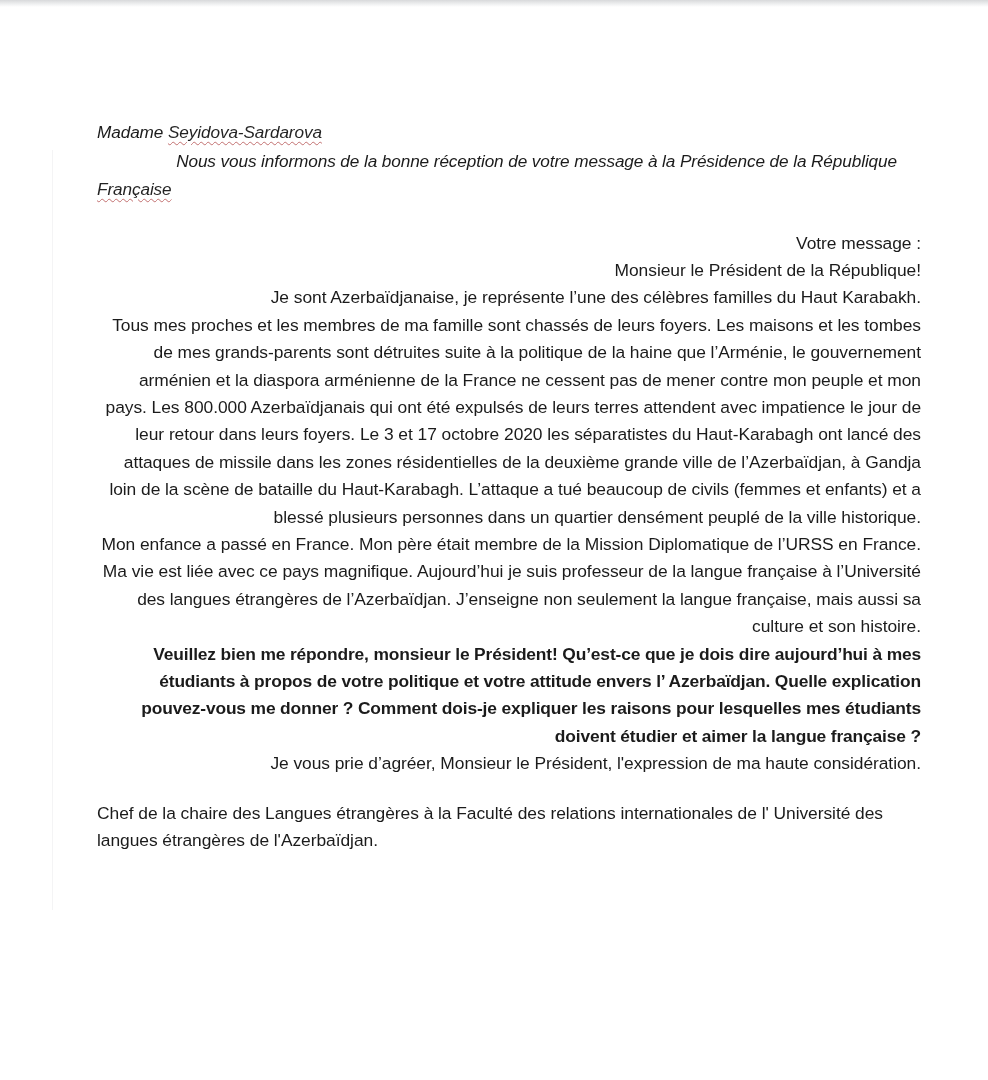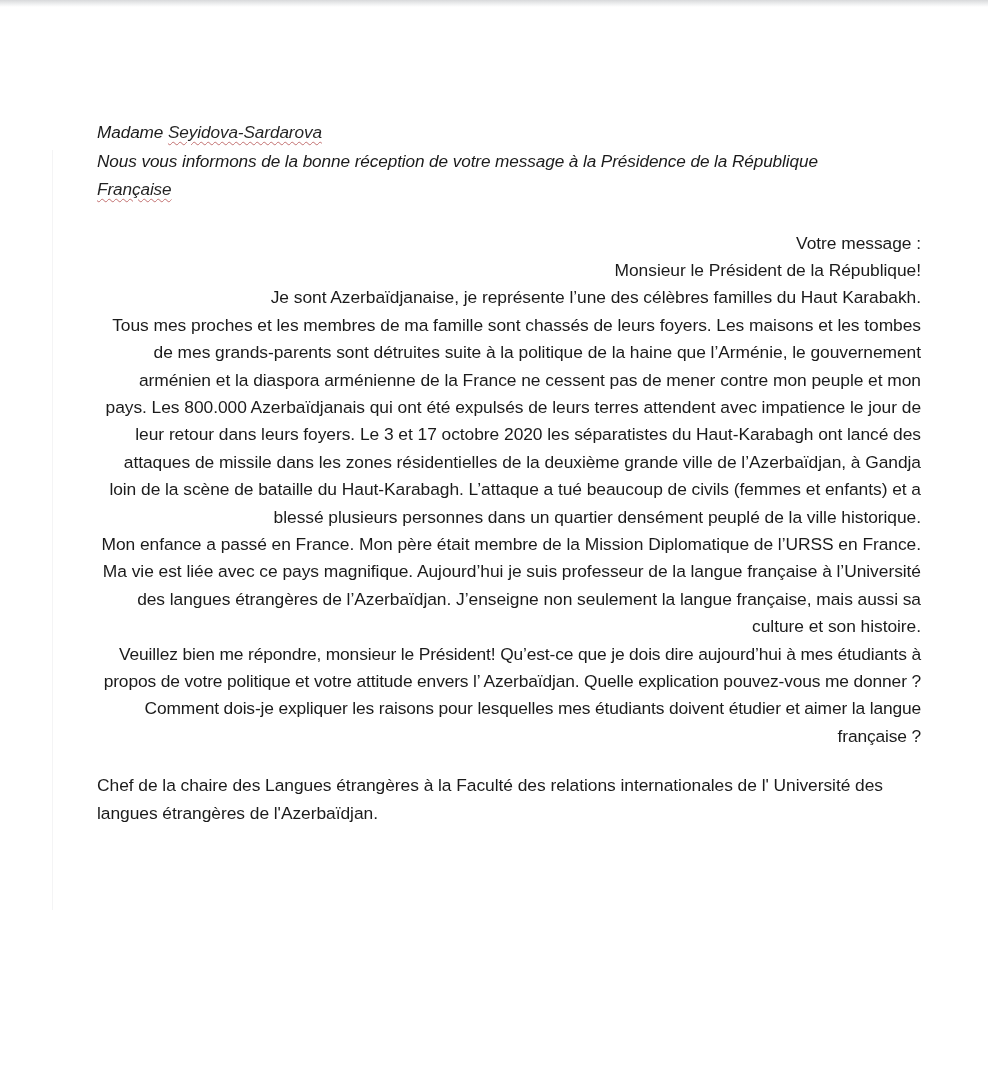--- a/index.html
+++ b/index.html
@@ -58,20 +58,21 @@
     font-size: 17.2px;
     line-height: 28.5px;
     letter-spacing: -0.1px;
     margin: 0 0 26px 0;
   }
   .ack-line {
     margin: 0;
   }
   .ack-line-2 {
     width: 800px;
+    text-align: right;
   }
 
   
   .misspelled {
     text-decoration: underline wavy #c06b6b;
     text-decoration-thickness: 1px;
     text-underline-offset: 3px;
     opacity: 0.97;
   }
 
@@ -79,21 +80,21 @@
   .message-body {
     font-size: 17.4px;
     line-height: 27.4px;
     letter-spacing: -0.05px;
   }
   .msg-para {
     margin: 0;
     text-align: right;
   }
   .msg-para.bold {
-    font-weight: 400;
+    font-weight: 700;
     letter-spacing: -0.15px;
   }
   .spacer-md { height: 22px; }
 
   .sign-block {
     font-size: 17.4px;
     line-height: 27.4px;
     letter-spacing: -0.05px;
   }
   .sign-line { margin: 0; }
@@ -120,20 +121,21 @@
       <p class="msg-para">Monsieur le Président de la République!</p>
 
       <p class="msg-para">Je sont Azerbaïdjanaise, je représente l’une des célèbres familles du Haut Karabakh.</p>
 
       <p class="msg-para">Tous mes proches et les membres de ma famille sont chassés de leurs foyers. Les maisons et les tombes de mes grands-parents sont détruites suite à la politique de la haine que l’Arménie, le gouvernement arménien et la diaspora arménienne de la France ne cessent pas de mener contre mon peuple et mon pays. Les 800.000 Azerbaïdjanais qui ont été expulsés de leurs terres attendent avec impatience le jour de leur retour dans leurs foyers. Le 3 et 17 octobre 2020 les séparatistes du Haut-Karabagh ont lancé des attaques de missile dans les zones résidentielles de la deuxième grande ville de l’Azerbaïdjan, à Gandja loin de la scène de bataille du Haut-Karabagh. L’attaque a tué beaucoup de civils (femmes et enfants) et a blessé plusieurs personnes dans un quartier densément peuplé de la ville historique.</p>
 
       <p class="msg-para">Mon enfance a passé en France. Mon père était membre de la Mission Diplomatique de l’URSS en France. Ma vie est liée avec ce pays magnifique. Aujourd’hui je suis professeur de la langue française à l’Université des langues étrangères de l’Azerbaïdjan. J’enseigne non seulement la langue française, mais aussi sa culture et son histoire.</p>
 
       <p class="msg-para bold">Veuillez bien me répondre, monsieur le Président! Qu’est-ce que je dois dire aujourd’hui à mes étudiants à propos de votre politique et votre attitude envers l’ Azerbaïdjan. Quelle explication pouvez-vous me donner ? Comment dois-je expliquer les raisons pour lesquelles mes étudiants doivent étudier et aimer la langue française ?</p>
 
+      <p class="msg-para">Je vous prie d’agréer, Monsieur le Président, l'expression de ma haute considération.</p>
 
       <div class="spacer-md"></div>
 
       <div class="sign-block">
         <p class="sign-line">Chef de la chaire des Langues étrangères à la Faculté des relations internationales de l' Université des langues étrangères de l'Azerbaïdjan.</p>
       </div>
 
     </div>
   </div>
 </div>

